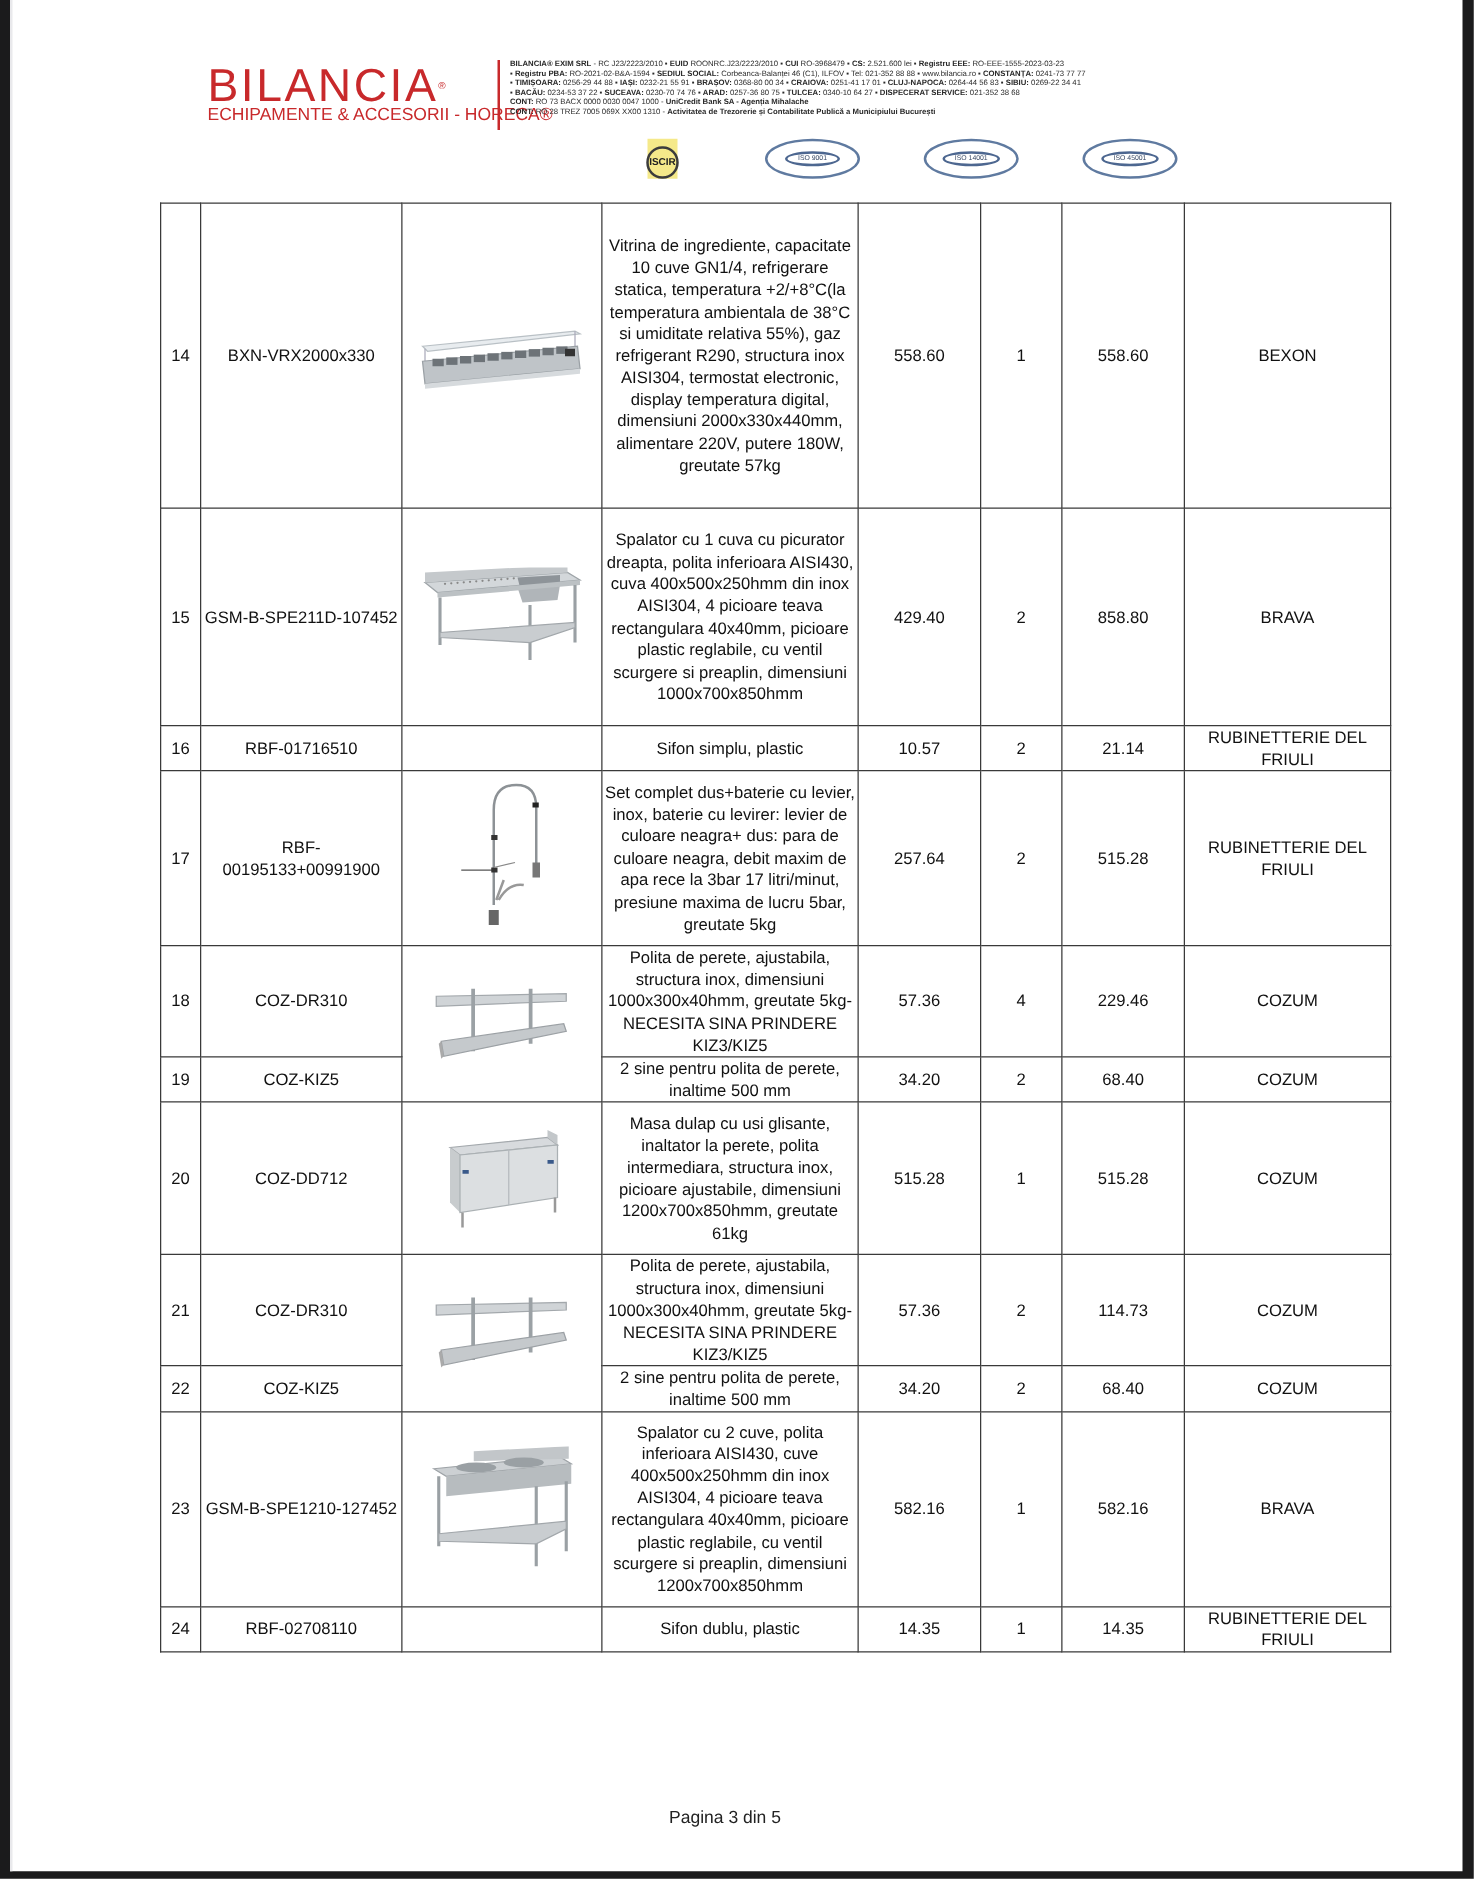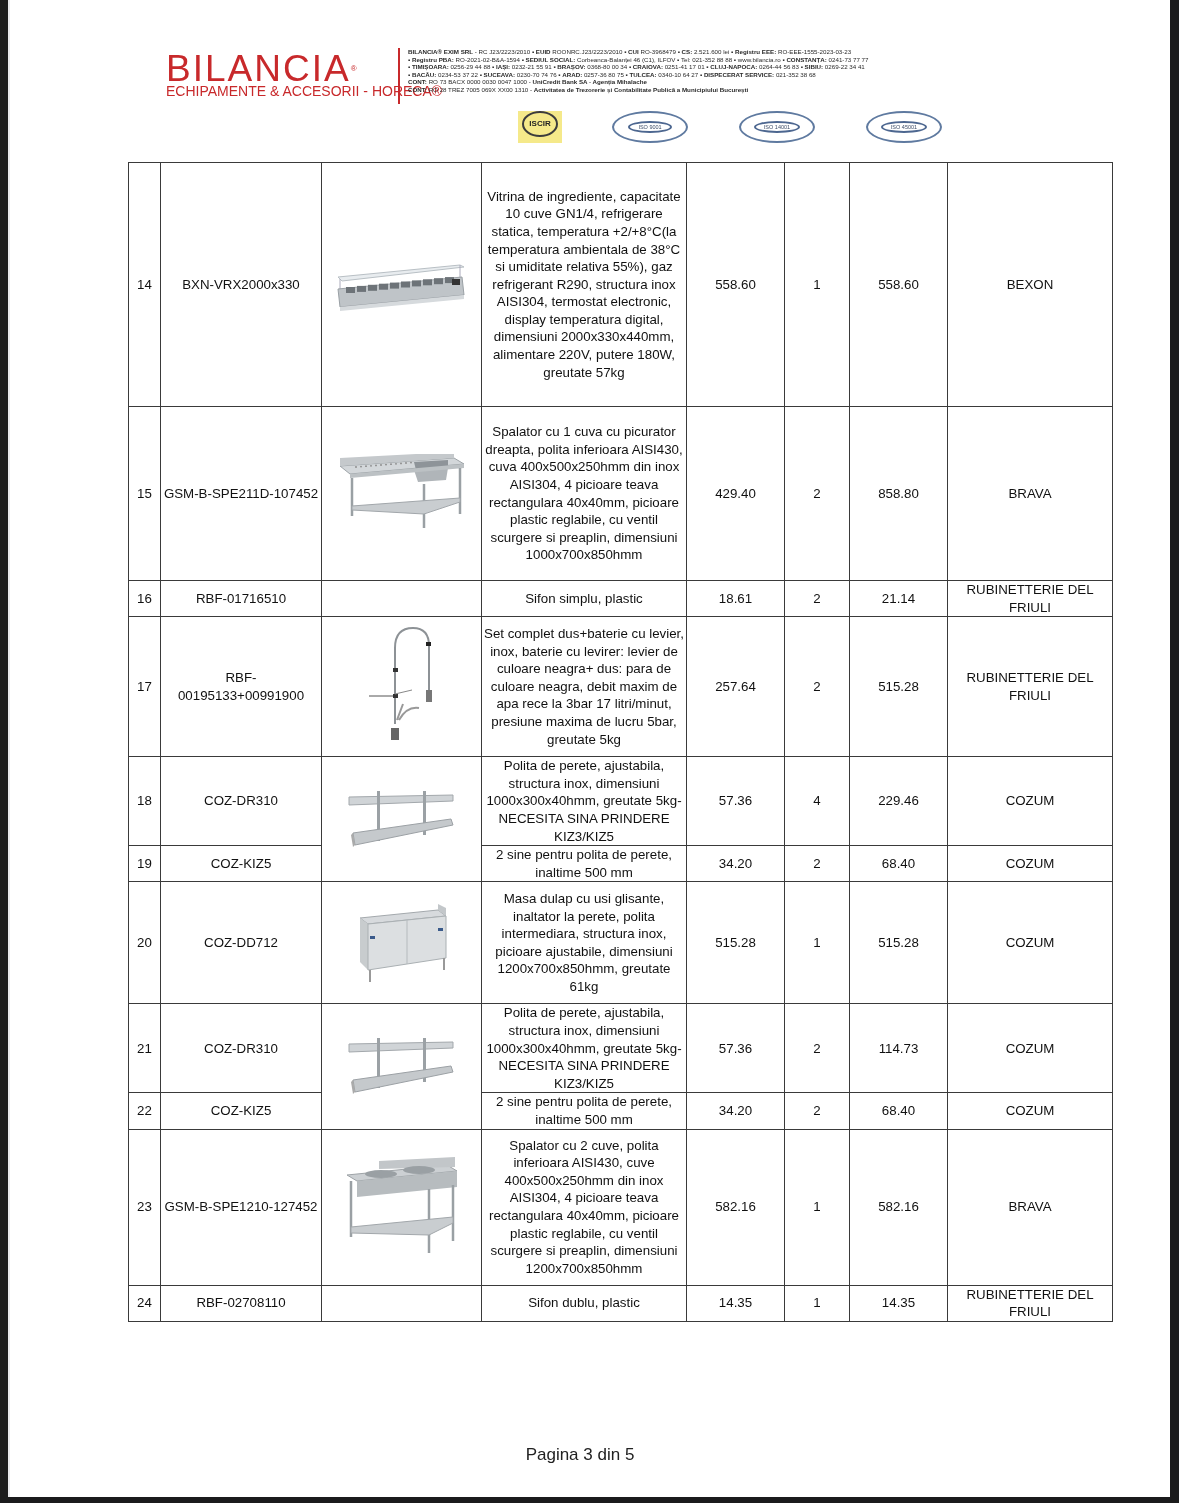--- a/index.html
+++ b/index.html
@@ -6,38 +6,38 @@
   body { width: 1179px; height: 1503px; background: #1b1b1c; position: relative; overflow: hidden; font-family: "Liberation Sans", sans-serif; }
   .page { position: absolute; left: 8px; top: 0; width: 1162px; height: 1497px; background: #ffffff; border-left: 2px solid #e9e9ec; box-sizing: border-box; }
   .logo { position: absolute; left: 156px; top: 52px; width: 245px; }
   .logo-main { color: #c8292b; font-size: 37px; letter-spacing: 2px; line-height: 34px; font-family: "Liberation Sans", sans-serif; }
   .logo-main sup { font-size: 8px; vertical-align: top; letter-spacing: 0; }
   .logo-sub { color: #c8292b; font-size: 14px; line-height: 10px; white-space: nowrap; }
   .vbar { position: absolute; left: 388px; top: 48px; width: 2px; height: 56px; background: #c8292b; }
   .company { position: absolute; left: 398px; top: 48px; width: 700px; font-size: 6.2px; line-height: 7.6px; color: #2a2a2a; white-space: nowrap; }
   .company b { font-weight: bold; }
   .certs { position: absolute; top: 110px; left: 0; width: 100%; height: 36px; }
-  .iscr { position: absolute; left: 508px; top: 1px; width: 44px; height: 32px; background: #f5e98a; display: flex; align-items: flex-start; justify-content: center; }
+  .iscr { position: absolute; left: 508px; top: 1px; width: 24px; height: 32px; background: #f5e98a; display: flex; align-items: flex-end; justify-content: center; }
   .iscr span { display: inline-block; width: 32px; height: 22px; border-radius: 50%; border: 2px solid #3c3c3c; font-size: 8px; font-weight: bold; line-height: 22px; text-align: center; color: #222; }
   .iso { position: absolute; top: 1px; width: 76px; height: 32px; border: 2px solid #5f7aa0; border-radius: 50%; box-sizing: border-box; display: flex; align-items: center; justify-content: center; }
   .iso span { display: inline-block; border: 2px solid #4d6790; border-radius: 50%; padding: 1px 8px; font-size: 5.5px; color: #3a4a66; }
 
   table.items { position: absolute; left: 118px; top: 162px; width: 981px; border-collapse: collapse; table-layout: fixed; }
   table.items td { border: 1.5px solid #3a3a3a; text-align: center; vertical-align: middle; font-size: 13.3px; color: #111; padding: 0 2px; line-height: 17.6px; }
   td.nr { width: 27px; text-align: left; padding-left: 7px; }
   td.code { width: 156px; }
   td.img { width: 155px; padding: 0; }
   td.desc { width: 200px; }
   td.price { width: 93px; }
   td.qty { width: 60px; }
   td.total { width: 93px; }
   td.brand { width: 160px; }
   .brand-small { line-height: 15.5px; }
   .pic { display: flex; align-items: center; justify-content: center; }
-  .footer { position: absolute; left: 0; width: 100%; top: 1445px; text-align: center; font-size: 17px; color: #222; }
+  .footer { position: absolute; left: 0; width: 100%; top: 1445px; text-align: center; font-size: 14px; color: #222; }
   .footer span { margin-left: -20px; }
 </style>
 </head>
 <body>
 
 <div class="page">
 
   <div class="logo">
     <div class="logo-main"><span>BILANCIA</span><sup>®</sup></div>
     <div class="logo-sub">ECHIPAMENTE &amp; ACCESORII - HORECA®</div>
@@ -134,21 +134,21 @@
           <td class="price">429.40</td>
           <td class="qty">2</td>
           <td class="total">858.80</td>
           <td class="brand">BRAVA</td>
         </tr>
         <tr style="height: 35px; margin-left: 32px;">
           <td class="nr">16</td>
           <td class="code">RBF-01716510</td>
           <td class="img"></td>
           <td class="desc">Sifon simplu, plastic</td>
-          <td class="price">18.61</td>
+          <td class="price">10.57</td>
           <td class="qty">2</td>
           <td class="total">21.14</td>
           <td class="brand brand-small">RUBINETTERIE DEL FRIULI</td>
         </tr>
         <tr style="height: 140px;">
           <td class="nr">17</td>
           <td class="code">RBF-00195133+00991900</td>
           <td class="img">
             <div class="pic">
               <svg width="70" height="125" viewBox="0 0 70 125">

